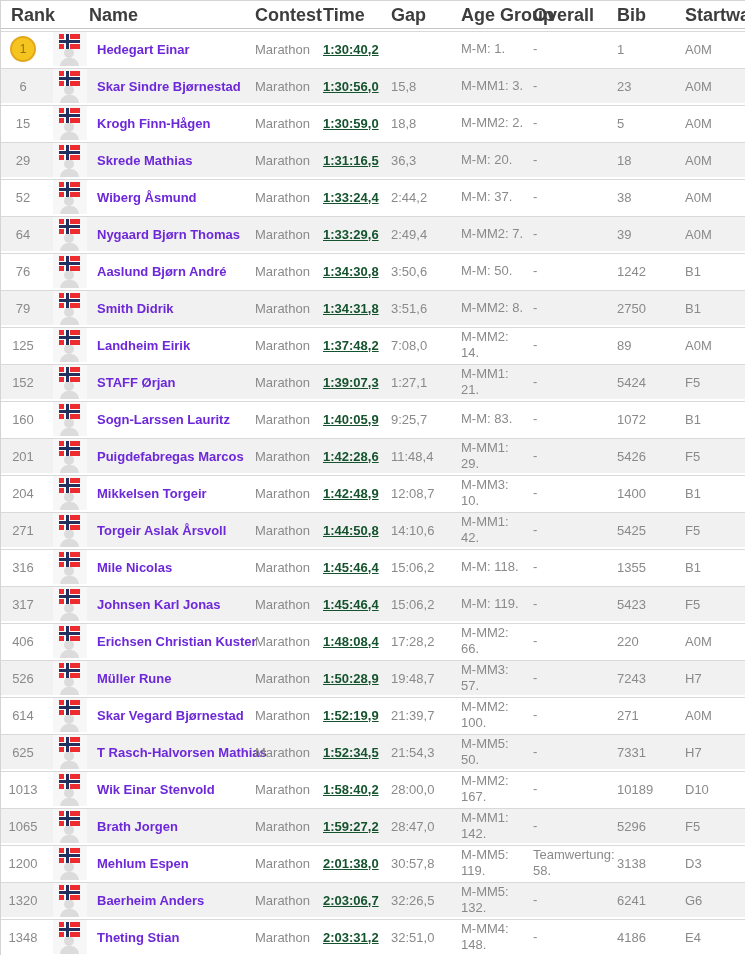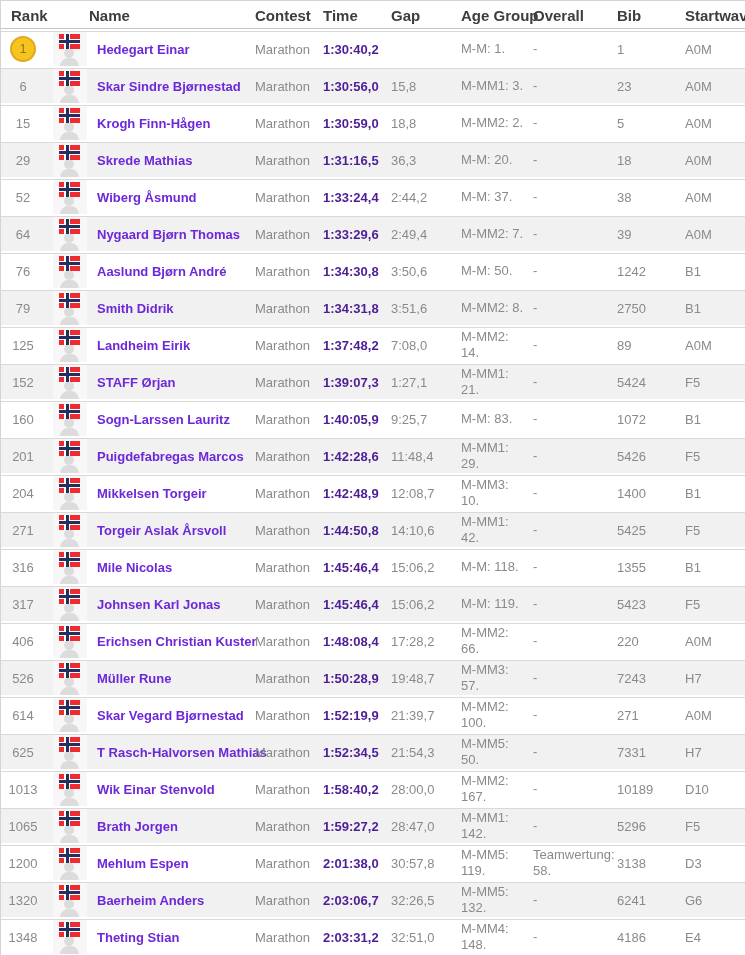--- a/index.html
+++ b/index.html
@@ -19,21 +19,21 @@
   col.c-time{width:68px}
   col.c-gap{width:70px}
   col.c-age{width:72px}
   col.c-overall{width:84px}
   col.c-bib{width:68px}
   col.c-wave{width:61px}
 
   th{
     height:25px;background:#fff;border-bottom:1px solid #c6c6c6;
     font-weight:700;color:#3d3d3d;text-align:left;vertical-align:middle;
-    padding:0;white-space:nowrap;font-size:15px;
+    padding:0;white-space:nowrap;font-size:18px;
   }
   th.h-rank{padding-left:10px}
   th.h-athlete{padding-left:44px}
 
   td{
     height:34px;padding:0;vertical-align:middle;
     border-top:1px solid #d9d9d9;background:#fff;color:#8a8a8a;
   }
   tbody tr:nth-child(even) td{background:#f1f1f1;}
 
@@ -53,21 +53,21 @@
   .sil-head{position:absolute;left:11px;top:16px;width:10px;height:10px;border-radius:50%;background:#dcdcdc;}
   .sil-body{position:absolute;left:7px;top:26px;width:19px;height:10px;border-radius:9px 9px 2px 2px;background:#dcdcdc;}
   .flag{position:absolute;left:6px;top:2px;width:21px;height:15px;background:#ee2b2e;}
   .flag span{position:absolute;}
   .f-wv{left:5px;top:0;width:6px;height:15px;background:#fff;}
   .f-wh{left:0;top:5px;width:21px;height:5px;background:#fff;}
   .f-bv{left:6.5px;top:0;width:3px;height:15px;background:#23305e;}
   .f-bh{left:0;top:6px;width:21px;height:3px;background:#23305e;}
 
   .name{margin-left:10px;font-weight:700;color:#6d28d9;white-space:nowrap;}
-  td.c-time{font-weight:700;color:#4c1d95;}
+  td.c-time{font-weight:700;color:#14532d;text-decoration:underline;}
   .agwrap{width:66px;line-height:16px;}
   .ovwrap{width:78px;line-height:16px;}
 </style>
 </head>
 <body>
 
 <div class="results-wrap">
   <table class="results">
     <colgroup>
       <col class="c-rank">

